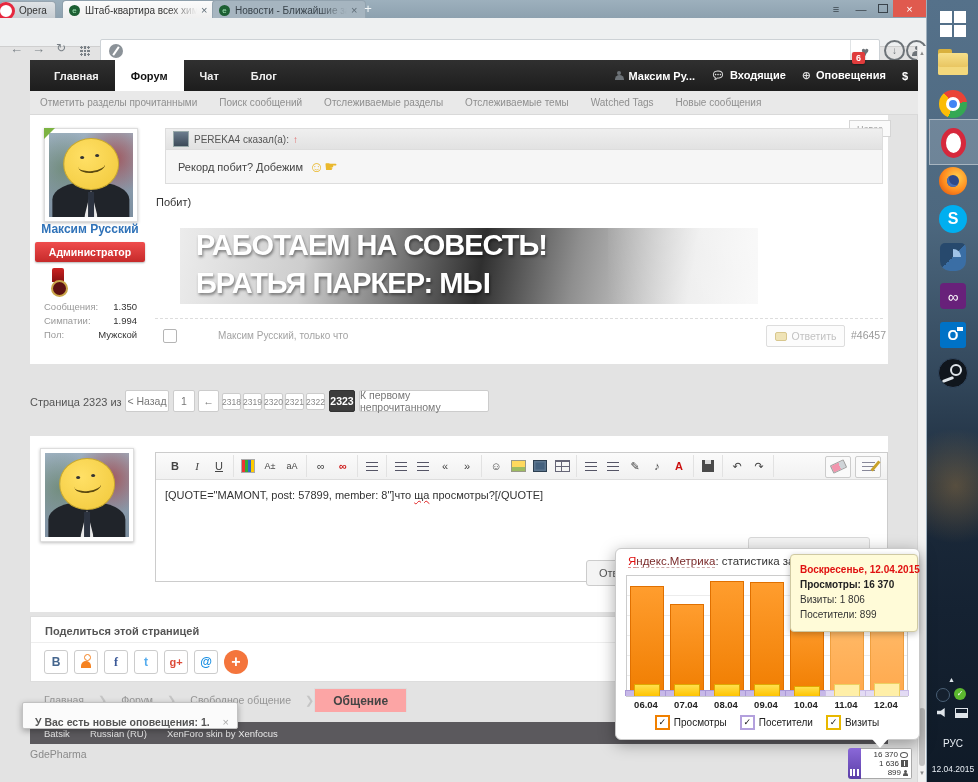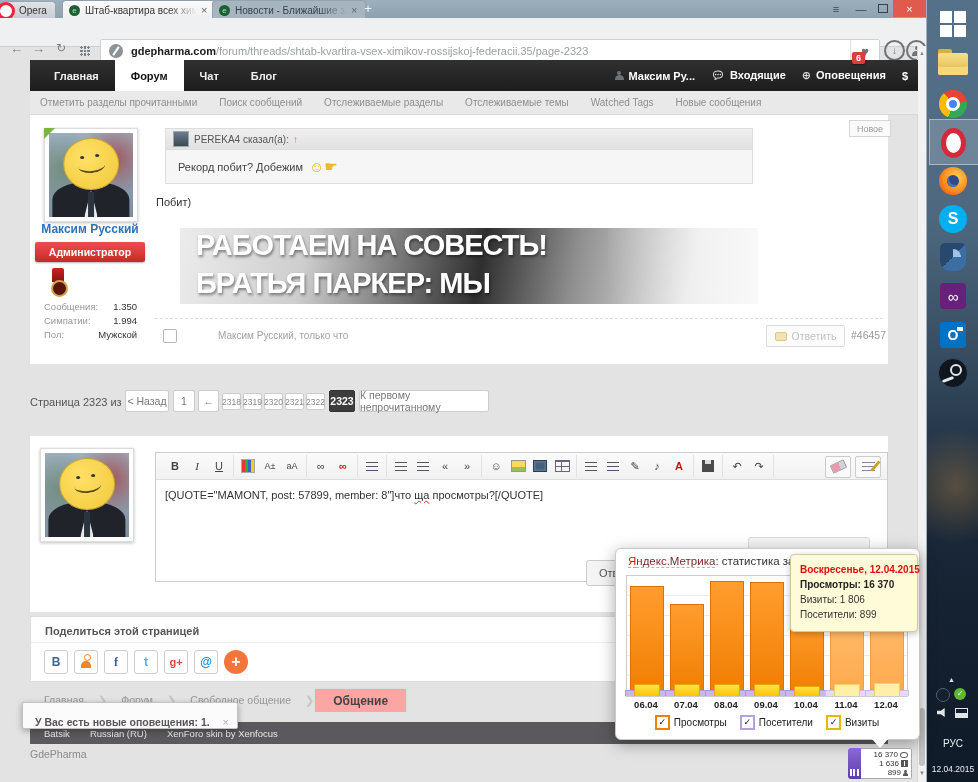--- a/index.html
+++ b/index.html
@@ -89,21 +89,21 @@
   #admin-ribbon{left:35px;top:242px;width:110px;height:20px;background:linear-gradient(#ef4d4d,#c62a2a);
     border-radius:2px;color:#fff;font-size:10.5px;font-weight:bold;display:flex;align-items:center;justify-content:center;
     box-shadow:0 1px 2px rgba(0,0,0,.3);}
   #medal{left:52px;top:268px;width:12px;height:14px;background:linear-gradient(#c22,#811);border-radius:2px 2px 0 0;}
   #medal-circ{left:51px;top:280px;width:13px;height:13px;border-radius:50%;background:#5d1212;border:2px solid #caa64a;}
   #stats{left:44px;top:300px;width:93px;font-size:9.5px;}
   .stat-row{display:flex;justify-content:space-between;line-height:14px;}
   .stat-label{color:#999;}
   .stat-value{color:#333;}
 
-  #quote-box{left:165px;top:128px;width:588px;}
+  #quote-box{left:165px;top:128px;width:718px;}
   #quote-head{height:22px;background:linear-gradient(#efefef,#e2e2e2);border:1px solid #ddd;display:flex;align-items:center;
     padding-left:7px;font-size:10px;color:#555;box-sizing:border-box;}
   #quote-mini-av{width:14px;height:14px;background:linear-gradient(#6b7c8d,#3c4a58);margin-right:5px;border:1px solid #9aa;}
   #quote-body{height:34px;background:#f6f6f6;border:1px solid #ddd;border-top:none;display:flex;align-items:center;
     padding-left:12px;font-size:11px;color:#444;box-sizing:border-box;}
   #quote-jump{color:#e06666;margin-left:4px;font-size:10px;}
   .emoji{color:#eab82c;font-size:15px;margin-left:6px;}
   #post-body{left:156px;top:196px;font-size:11px;color:#333;}
   #banner{left:180px;top:228px;width:578px;height:76px;overflow:hidden;
     background:linear-gradient(100deg,#ececec 0%,#cdcdcd 22%,#6e6e6e 40%,#2f2f2f 52%,#8f8f8f 68%,#e9e9e9 88%,#f2f2f2 100%);}
@@ -318,21 +318,20 @@
     <div class="abs winctl" id="win-close" style="left:893px;width:33px;">×</div>
   </div>
 
   <div class="abs" id="addrrow">
     <div class="abs navarr" style="left:10px;">←</div>
     <div class="abs navarr" style="left:32px;">→</div>
     <div class="abs navarr" id="reload" style="left:56px;">↻</div>
     <div class="abs" id="speeddial"></div>
     <div class="abs flex" id="addrfield">
       <span id="sitebadge"></span>
-      <span id="url"><span class="host">gdepharma.com</span><span class="path">/forum/threads/shtab-kvartira-vsex-ximikov-rossijskoj-federacii.35/page-2323</span></span>
       <span id="heart">♥</span>
     </div>
     <div class="abs circbtn" style="left:884px;">↓</div>
     <div class="abs circbtn" style="left:906px;">
         <span class="person-glyph"></span>
       </div>
   </div>
 
   <div class="abs" id="scrolltrack"></div>
   <div class="abs scrollarr" style="top:50px;">▲</div>

